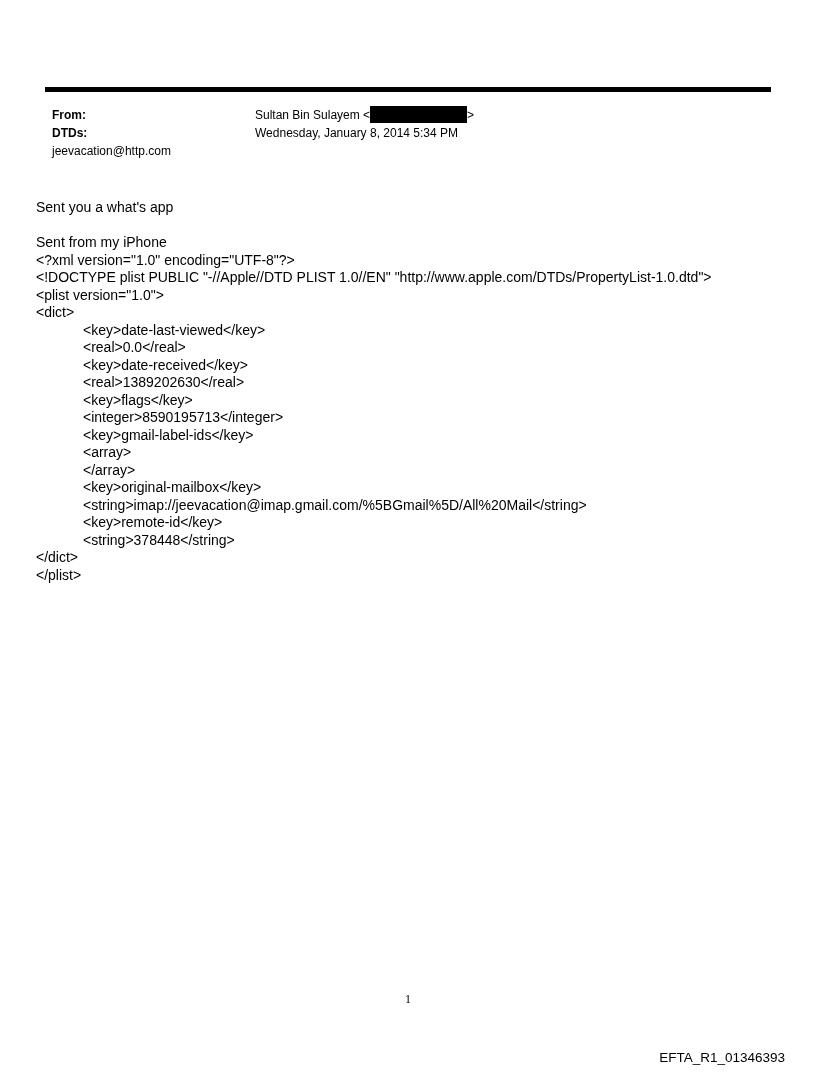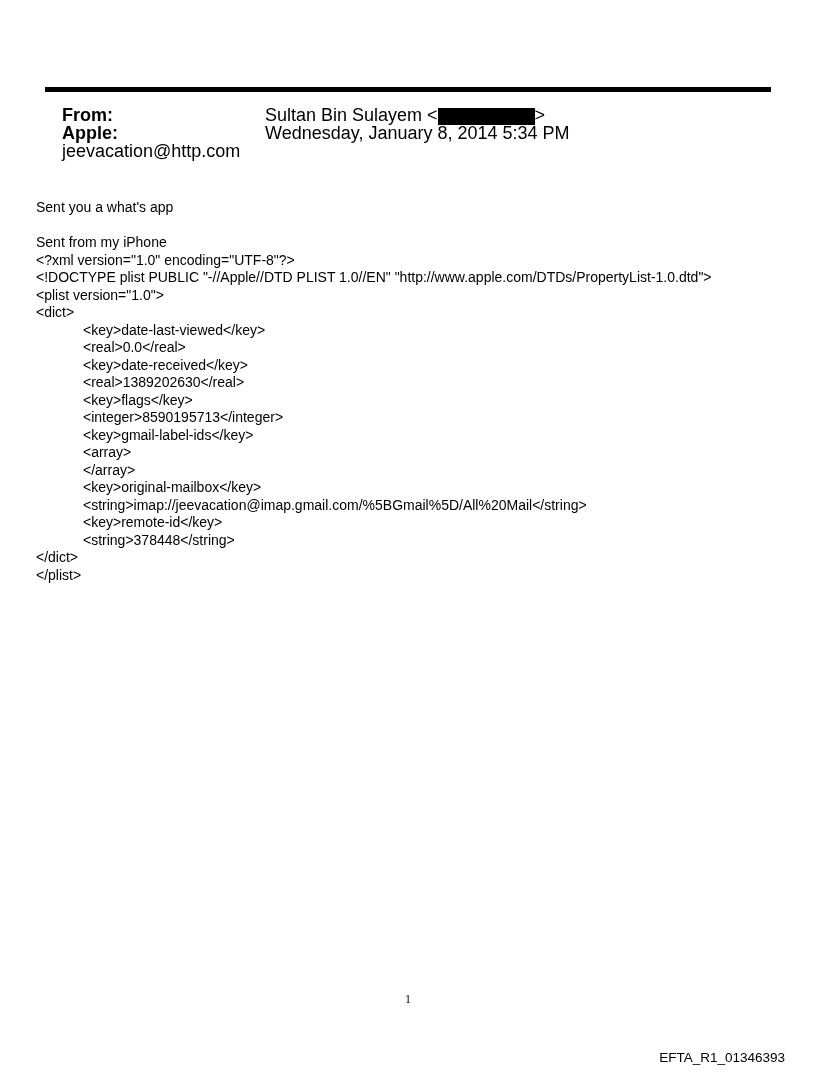--- a/index.html
+++ b/index.html
@@ -19,23 +19,23 @@
   .top-rule {
     position: absolute;
     left: 45px;
     top: 87px;
     width: 726px;
     height: 5px;
     background: #000000;
   }
   .email-header {
     position: absolute;
-    left: 62px;
+    left: 52px;
     top: 106px;
-    font-size: 18px;
+    font-size: 12px;
   }
   .hrow {
     display: flex;
     height: 18px;
     line-height: 18px;
     white-space: pre;
   }
   .hlabel {
     width: 203px;
     font-weight: bold;
@@ -87,21 +87,21 @@
 <div class="page">
 
   <div class="top-rule"></div>
 
   <div class="email-header">
     <div class="hrow">
       <span class="hlabel">From:</span>
       <span class="hvalue"><span>Sultan Bin Sulayem &lt;</span><span class="redaction"></span><span>&gt;</span></span>
     </div>
     <div class="hrow">
-      <span class="hlabel">Apple:</span>
+      <span class="hlabel">DTDs:</span>
       <span class="hvalue">Wednesday, January 8, 2014 5:34 PM</span>
     </div>
     <div class="hrow">
       <span class="hvalue">jeevacation@http.com</span>
     </div>
   </div>
 
   <div class="email-body">
       <div class="body-line" style="padding-left: 0px;">Sent you a what's app</div>
       <div class="body-line" style="padding-left: 0px;"></div>

